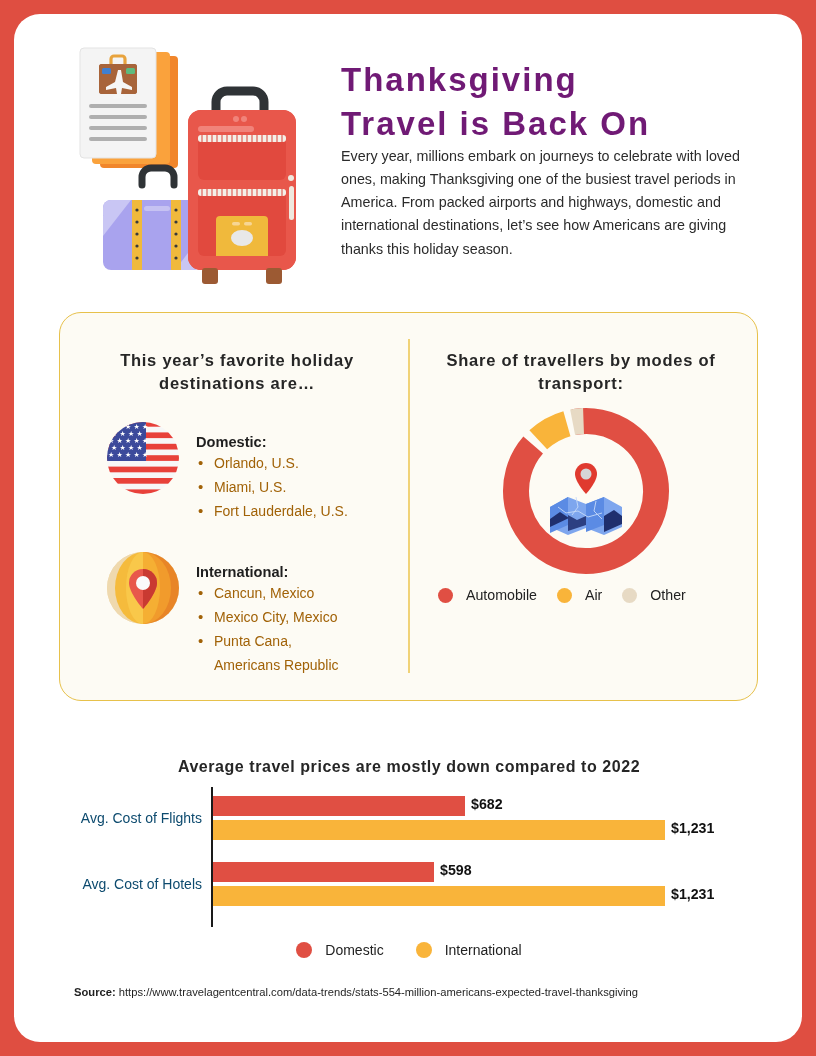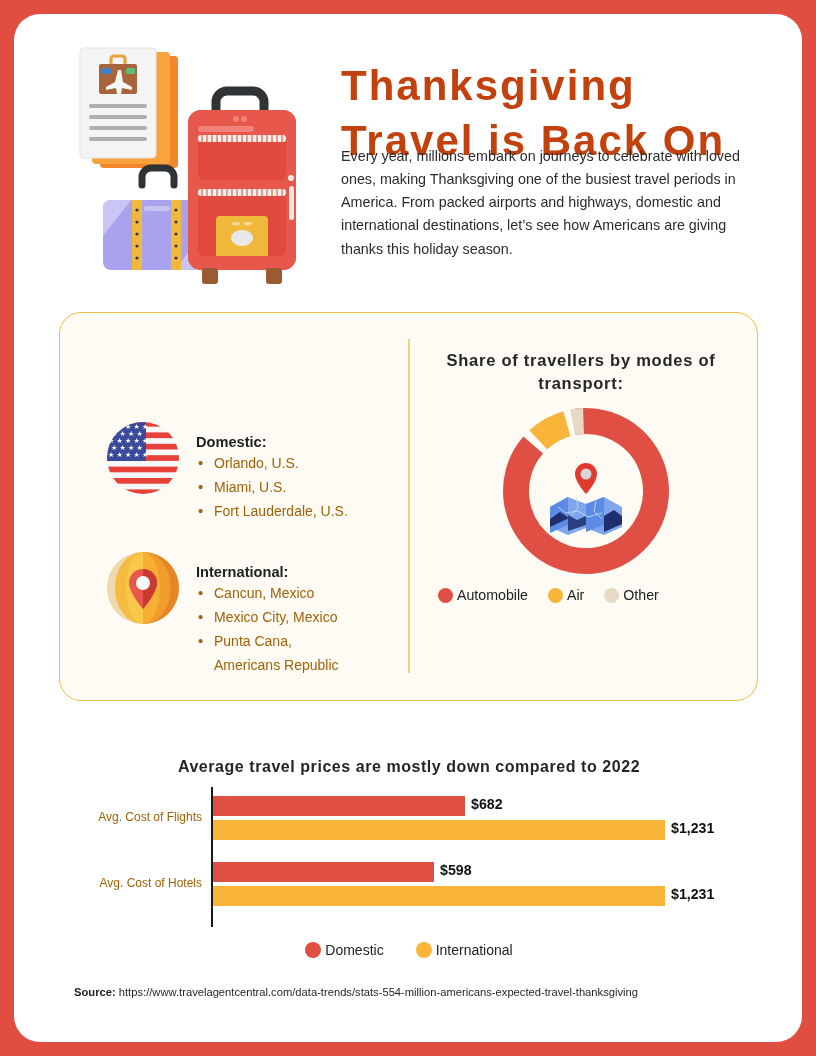--- a/index.html
+++ b/index.html
@@ -39,22 +39,22 @@
     top: 26px;
     width: 250px;
     height: 250px;
   }
 
   .title {
     position: absolute;
     left: 327px;
     top: 44px;
     width: 410px;
-    color: #c2410c;
-    font-size: 42px;
+    color: #701a75;
+    font-size: 33px;
     font-weight: bold;
     letter-spacing: 2.0px;
     line-height: 1.32;
   }
 
   .intro {
     position: absolute;
     left: 327px;
     top: 131px;
     width: 404px;
@@ -161,21 +161,21 @@
   .legend-row {
     display: flex;
     align-items: center;
     flex-wrap: wrap;
     row-gap: 4px;
   }
 
   .legend-item {
     display: flex;
     align-items: center;
-    gap: 4px;
+    gap: 13px;
     margin-right: 20px;
     font-size: 14.2px;
     color: #222;
   }
 
   .legend-dot {
     width: 15px;
     height: 15px;
     border-radius: 50%;
     flex: 0 0 15px;
@@ -222,22 +222,22 @@
   .bar-group { position: absolute; left: 0; width: 680px; }
   #bar-group-flights { top: 12px; }
   #bar-group-hotels { top: 78px; }
 
   .bar-cat-label {
     position: absolute;
     left: 0;
     top: 14px;
     width: 128px;
     text-align: right;
-    color: #a16207;
-    font-size: 12px;
+    color: #0c4a6e;
+    font-size: 14px;
   }
 
   .bar-track { position: absolute; left: 139px; top: 0; height: 52px; }
 
   .bar {
     position: absolute;
     height: 20px;
     left: 0;
   }
   .bar.domestic { top: 0; background: #E04F43; }
@@ -397,20 +397,21 @@
       <div>Travel is Back On</div>
     </div>
 
     <div class="intro">Every year, millions embark on journeys to celebrate with loved ones, making Thanksgiving one of the busiest travel periods in America. From packed airports and highways, domestic and international destinations, let’s see how Americans are giving thanks this holiday season.</div>
   </div>
 
   <div class="mid-card">
 
     <div class="card-divider"></div>
 
+    <div class="panel-heading" id="dest-heading">This year’s favorite holiday destinations are…</div>
 
     <div class="dest-row" id="dest-row-domestic">
       <span class="dest-icon">
         <svg viewBox="0 0 74 74" width="74" height="74">
           <defs>
               <clipPath id="flagClip">
                 <circle cx="37" cy="37" r="36"></circle>
               </clipPath>
             </defs>
           <g clip-path="url(#flagClip)">

